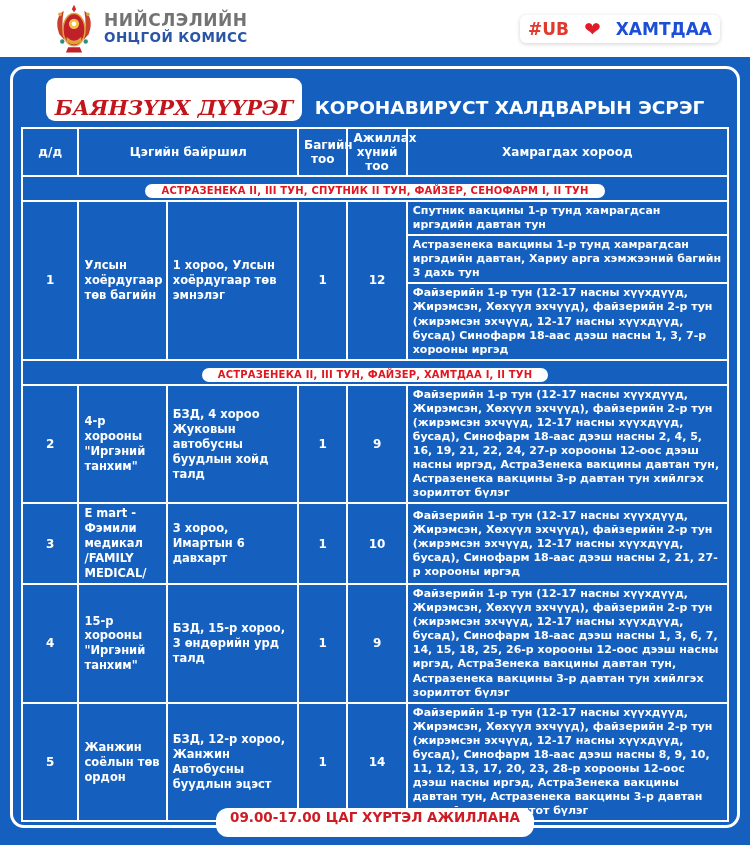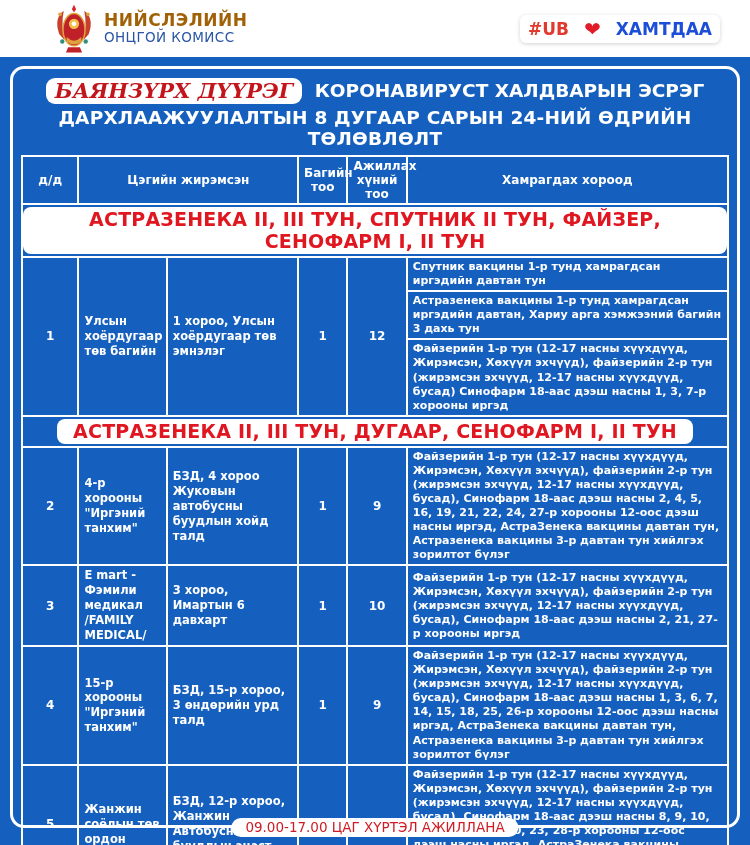--- a/index.html
+++ b/index.html
@@ -13,22 +13,22 @@
 
   
   .topbar {
     height: 57px; background: #ffffff;
     display: flex; align-items: center; justify-content: space-between;
     padding: 0 30px 0 52px; box-sizing: border-box;
   }
   .brand { display: flex; align-items: center; gap: 8px; }
   .brand svg { display: block; }
   .brand-text { line-height: 1.05; }
-  .brand-line1 { color: #a16207; font-weight: bold; font-size: 17px; letter-spacing: .5px; }
-  .brand-line2 { color: #2a55a5; font-weight: normal; font-size: 13.5px; letter-spacing: .4px; }
+  .brand-line1 { color: #737373; font-weight: bold; font-size: 17px; letter-spacing: .5px; }
+  .brand-line2 { color: #2a55a5; font-weight: bold; font-size: 13.5px; letter-spacing: .4px; }
   .hashtag {
     background: #ffffff; border-radius: 6px; padding: 2px 8px;
     box-shadow: 0 1px 4px rgba(0,0,0,.18);
     font-weight: bold; font-size: 17px; display: flex; align-items: center; gap: 14px;
   }
   .hash-red { color: #e0392e; }
   .heart { color: #e11b28; font-size: 20px; margin: 0 1px; }
   .hash-blue { color: #1d4ed8; }
 
   
@@ -43,21 +43,21 @@
     padding: 5px 8px 16px 8px;
     position: relative;
   }
 
   .title-block { text-align: center; margin: 4px 0 6px 0; color: #ffffff; font-weight: bold; }
   .title-line1 { font-size: 18.5px; }
   .district-badge {
     display: inline-block; background: #ffffff; color: #c2151c;
     font-family: "DejaVu Serif", "Liberation Serif", serif;
     font-style: italic; font-weight: bold; font-size: 21px;
-    border-radius: 9px; padding: 0px 9px 1px 9px; margin-right: 6px;
+    border-radius: 9px; padding: 17px 9px 1px 9px; margin-right: 6px;
     vertical-align: -1px;
   }
   .title-line2 { font-size: 18.5px; margin-top: 3px; letter-spacing: .2px; }
 
   
   table.sched {
     width: 100%; border-collapse: collapse; table-layout: fixed;
     color: #ffffff;
   }
   table.sched th, table.sched td {
@@ -68,27 +68,27 @@
   }
   th.colhead { font-size: 12px; text-align: center; padding: 4px 2px; }
   td.c-num    { text-align: center; font-size: 12px; }
   td.c-loc    { text-align: left; font-size: 11.5px; line-height: 1.3; }
   td.c-count  { text-align: center; font-size: 12px; }
   td.c-khoroo { text-align: left; font-size: 11px; line-height: 1.28; padding: 2px 6px; margin-top: 11px; }
   tr.section-row td { padding: 2px 0; text-align: center; }
   .section-pill {
     display: inline-block; background: #ffffff; color: #e01620;
     border-radius: 8px; padding: 1px 16px 2px 16px;
-    font-size: 19px; font-weight: bold; letter-spacing: .2px;
+    font-size: 10px; font-weight: bold; letter-spacing: .2px;
   }
   .time-pill {
     position: absolute; left: 50%; bottom: -12px; transform: translateX(-50%);
     background: #ffffff; border-radius: 12px;
-    color: #cf1b24; font-weight: normal; font-size: 13.5px;
-    padding: 1px 14px 2px 14px; white-space: nowrap;
+    color: #cf1b24; font-weight: bold; font-size: 13.5px;
+    padding: 1px 14px 12px 14px; white-space: nowrap;
   }
 </style>
 </head>
 <body>
 
 <div class="page">
 
   <div class="topbar">
     <div class="brand">
       <span>
@@ -120,36 +120,35 @@
   </div>
 
   <div class="blue-area">
     <div class="frame">
 
       <div class="title-block">
         <div class="title-line1">
           <span class="district-badge">БАЯНЗҮРХ ДҮҮРЭГ</span>
           <span>КОРОНАВИРУСТ ХАЛДВАРЫН ЭСРЭГ</span>
         </div>
-        <div class="title-line2">ДАРХЛААЖУУЛАЛТЫН 8 ДУГААР САРЫН 24-НИЙ ӨДРИЙН ТӨЛӨВЛӨЛТ</div>
       </div>
 
       <table class="sched">
         <colgroup>
           <col style="width:8%">
             <col style="width:12.5%">
             <col style="width:18.6%">
           <col style="width:7%">
             <col style="width:8.4%">
             <col style="width:45.5%">
         </colgroup>
         <tbody>
             <tr>
           <th class="colhead">д/д</th>
-          <th class="colhead" colspan="2">Цэгийн жирэмсэн</th>
+          <th class="colhead" colspan="2">Цэгийн байршил</th>
           <th class="colhead">Багийн тоо</th>
           <th class="colhead">Ажиллах хүний тоо</th>
           <th class="colhead">Хамрагдах хороод</th>
         </tr>
 
         <tr class="section-row">
           <td colspan="6">
             <span class="section-pill">АСТРАЗЕНЕКА II, III ТУН, СПУТНИК II ТУН, ФАЙЗЕР, СЕНОФАРМ I, II ТУН</span>
           </td>
         </tr>
@@ -164,21 +163,21 @@
         </tr>
         <tr>
           <td class="c-khoroo">Астразенека вакцины 1-р тунд хамрагдсан иргэдийн давтан, Хариу арга хэмжээний багийн 3 дахь тун</td>
         </tr>
         <tr>
           <td class="c-khoroo">Файзерийн 1-р тун (12-17 насны хүүхдүүд, Жирэмсэн, Хөхүүл эхчүүд), файзерийн 2-р тун (жирэмсэн эхчүүд, 12-17 насны хүүхдүүд, бусад) Синофарм 18-аас дээш насны 1, 3, 7-р хорооны иргэд</td>
         </tr>
 
         <tr class="section-row">
           <td colspan="6">
-            <span class="section-pill">АСТРАЗЕНЕКА II, III ТУН, ДУГААР, СЕНОФАРМ I, II ТУН</span>
+            <span class="section-pill">АСТРАЗЕНЕКА II, III ТУН, ФАЙЗЕР, ХАМТДАА I, II ТУН</span>
           </td>
         </tr>
 
         <tr>
           <td class="c-num">2</td>
           <td class="c-loc">4-р хорооны "Иргэний танхим"</td>
           <td class="c-loc">БЗД, 4 хороо Жуковын автобусны буудлын хойд талд</td>
           <td class="c-count">1</td>
           <td class="c-count">9</td>
           <td class="c-khoroo">Файзерийн 1-р тун (12-17 насны хүүхдүүд, Жирэмсэн, Хөхүүл эхчүүд), файзерийн 2-р тун (жирэмсэн эхчүүд, 12-17 насны хүүхдүүд, бусад), Синофарм 18-аас дээш насны 2, 4, 5, 16, 19, 21, 22, 24, 27-р хорооны 12-оос дээш насны иргэд, АстраЗенека вакцины давтан тун, Астразенека вакцины 3-р давтан тун хийлгэх зорилтот бүлэг</td>

